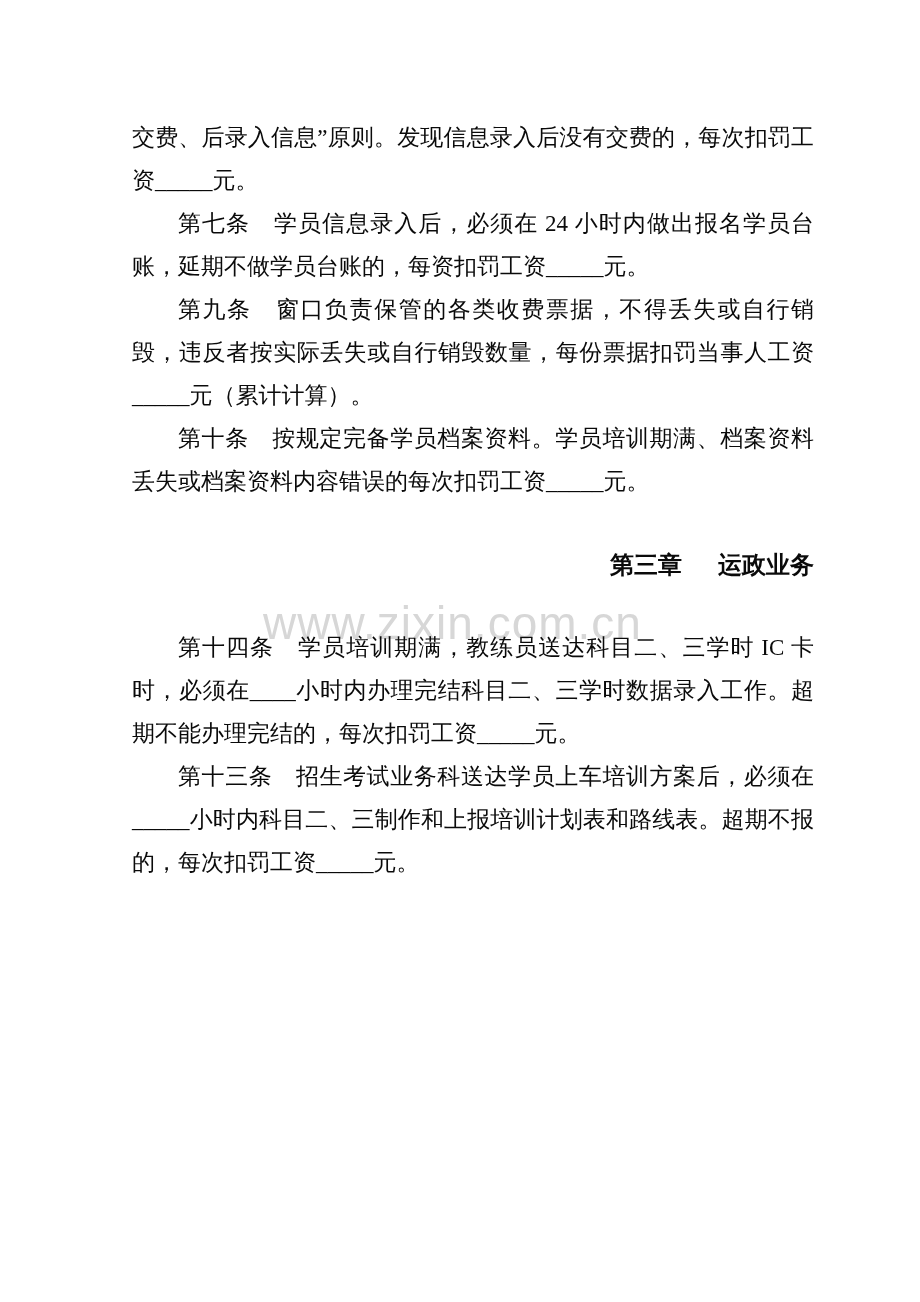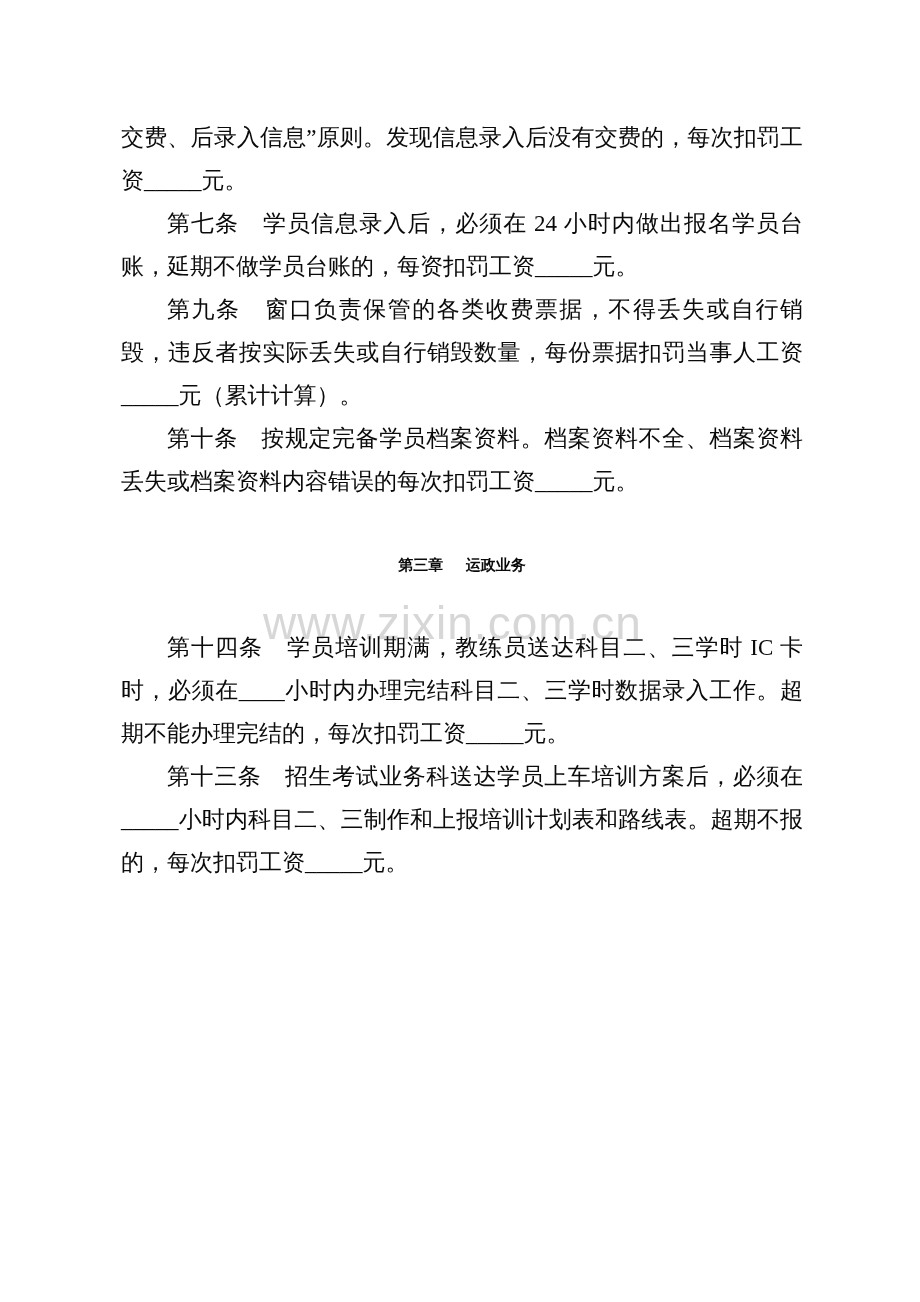--- a/index.html
+++ b/index.html
@@ -11,39 +11,39 @@
     position: relative;
     width: 920px;
     height: 1302px;
     background: #ffffff;
     overflow: hidden;
     font-family: "Liberation Serif", "DejaVu Serif", serif;
     color: #0a0a0a;
   }
   .content {
     position: absolute;
-    left: 121px;
+    left: 132px;
     top: 116px;
     width: 682px;
     font-size: 23px;
     line-height: 43px;
     text-align: justify;
     z-index: 1;
   }
   .para {
     margin: 0;
     text-indent: 2em;
   }
   .para.no-indent {
     text-indent: 0;
   }
   .chapter-heading {
     margin: 41px 0 39px 0;
-    text-align: center;
-    font-size: 15px;
+    text-align: right;
+    font-size: 24px;
     font-weight: bold;
     line-height: 43px;
   }
   .chapter-heading .chapter-number {
     margin-right: 1.5em;
   }
   .watermark {
     position: absolute;
     top: 596px;
     left: 50%;
@@ -67,21 +67,21 @@
 
   <div class="content">
 
     <p class="para no-indent">交费、后录入信息”原则。发现信息录入后没有交费的，每次扣罚工资_____元。</p>
 
     <p class="para">第七条　学员信息录入后，必须在 24 小时内做出报名学员台账，延期不做学员台账的，每资扣罚工资_____元。</p>
 
 
     <p class="para">第九条　窗口负责保管的各类收费票据，不得丢失或自行销毁，违反者按实际丢失或自行销毁数量，每份票据扣罚当事人工资_____元（累计计算）。</p>
 
-    <p class="para">第十条　按规定完备学员档案资料。档案资料不全、档案资料丢失或档案资料内容错误的每次扣罚工资_____元。</p>
+    <p class="para">第十条　按规定完备学员档案资料。学员培训期满、档案资料丢失或档案资料内容错误的每次扣罚工资_____元。</p>
 
     <h2 class="chapter-heading">
       <span class="chapter-number">第三章</span><span class="chapter-title">运政业务</span>
     </h2>
 
 
 
     <p class="para">第十四条　学员培训期满，教练员送达科目二、三学时 IC 卡时，必须在____小时内办理完结科目二、三学时数据录入工作。超期不能办理完结的，每次扣罚工资_____元。</p>
 
     <p class="para">第十三条　招生考试业务科送达学员上车培训方案后，必须在_____小时内科目二、三制作和上报培训计划表和路线表。超期不报的，每次扣罚工资_____元。</p>

